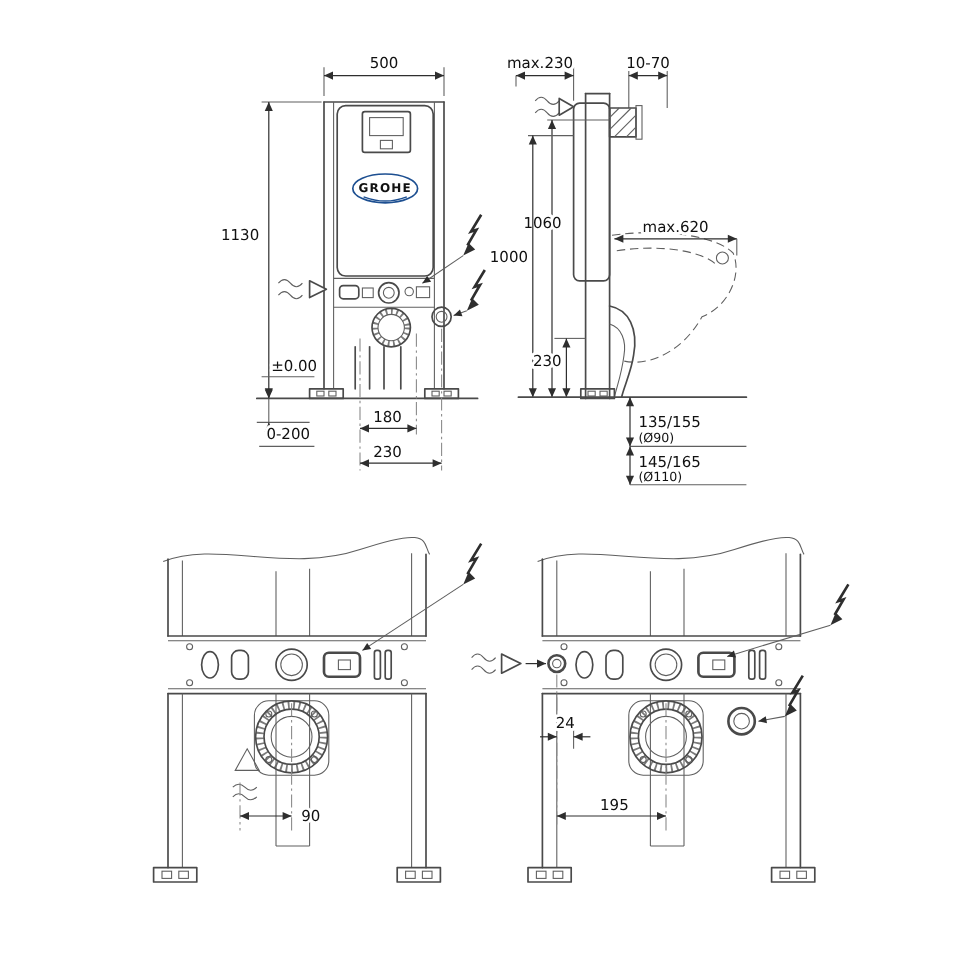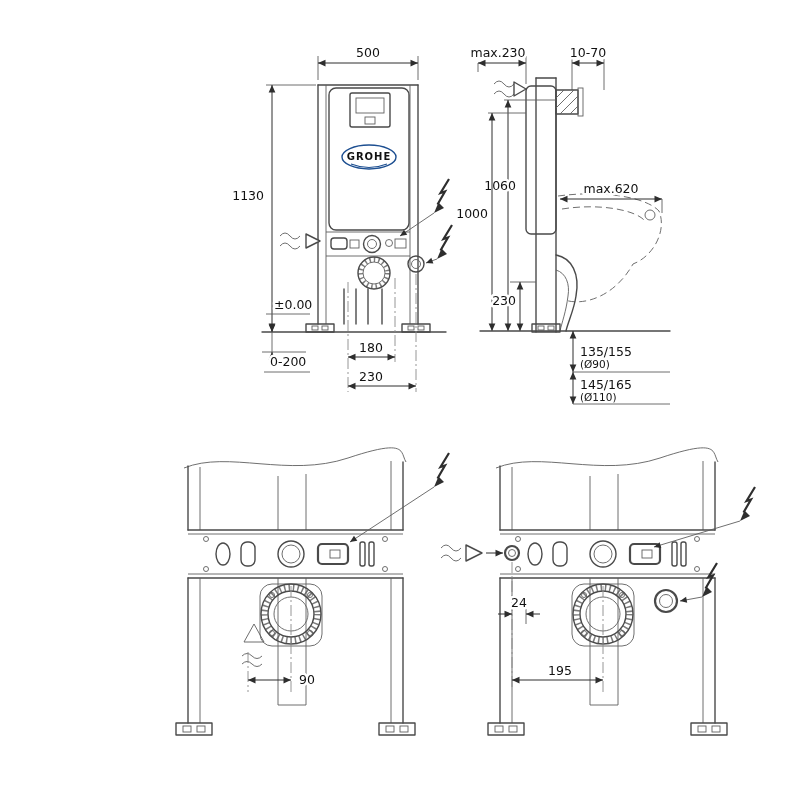--- a/index.html
+++ b/index.html
@@ -1,16 +1,16 @@
 <!DOCTYPE html>
 <html><head>
 <meta charset="utf-8">
 <style>
   html,body{margin:0;padding:0;background:#ffffff;}
-  .canvas{width:664px;height:800px;background:#fff;font-family:"DejaVu Sans",sans-serif;margin-left:48px;}
+  .canvas{width:664px;height:800px;background:#fff;font-family:"DejaVu Sans",sans-serif;}
   svg{display:block;}
   .ln{stroke:#4a4a4a;stroke-width:1.4;fill:none;stroke-linecap:round;stroke-linejoin:round;}
   .thin{stroke:#5f5f5f;stroke-width:0.9;fill:none;}
   .bold{stroke-width:2.2;}
   .dim{stroke:#2e2e2e;stroke-width:1;fill:none;}
   .dash{stroke-dasharray:7 4;}
   .dashdot{stroke:#8a8a8a;stroke-width:0.9;fill:none;stroke-dasharray:11 3 2 3;}
   .tickring{fill:none;stroke:#5a5a5a;stroke-width:6.5;stroke-dasharray:1.5 3;opacity:.8;}
   text{fill:#111;}
   .t{font-size:12.5px;}

